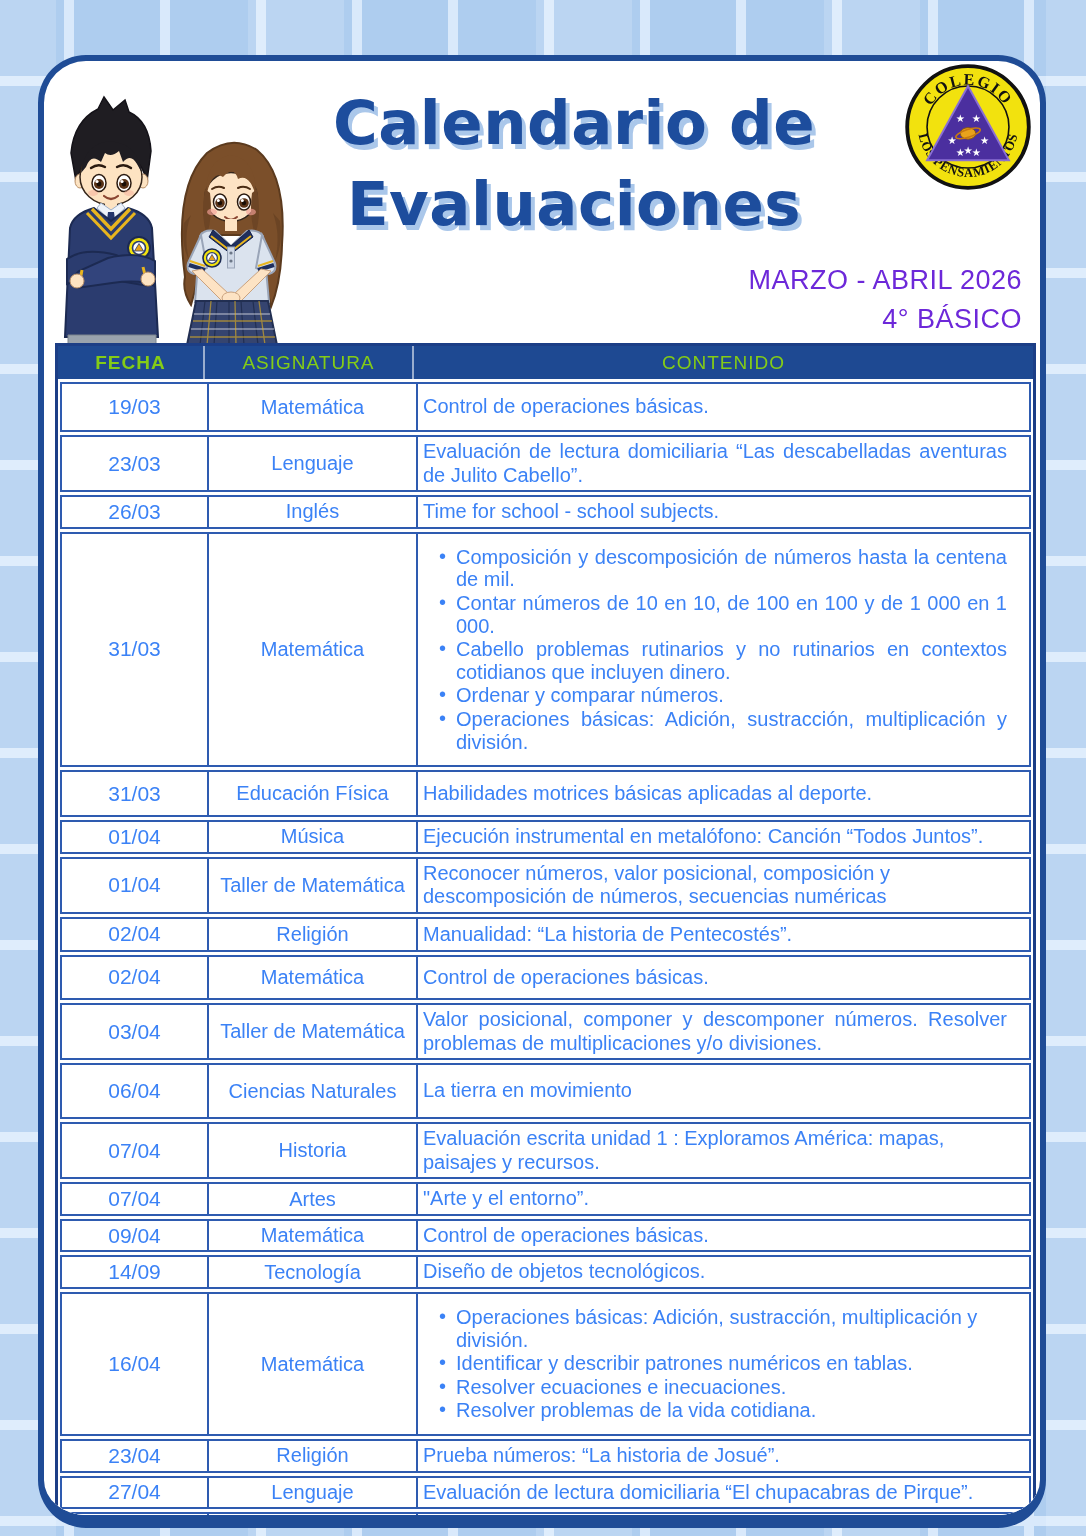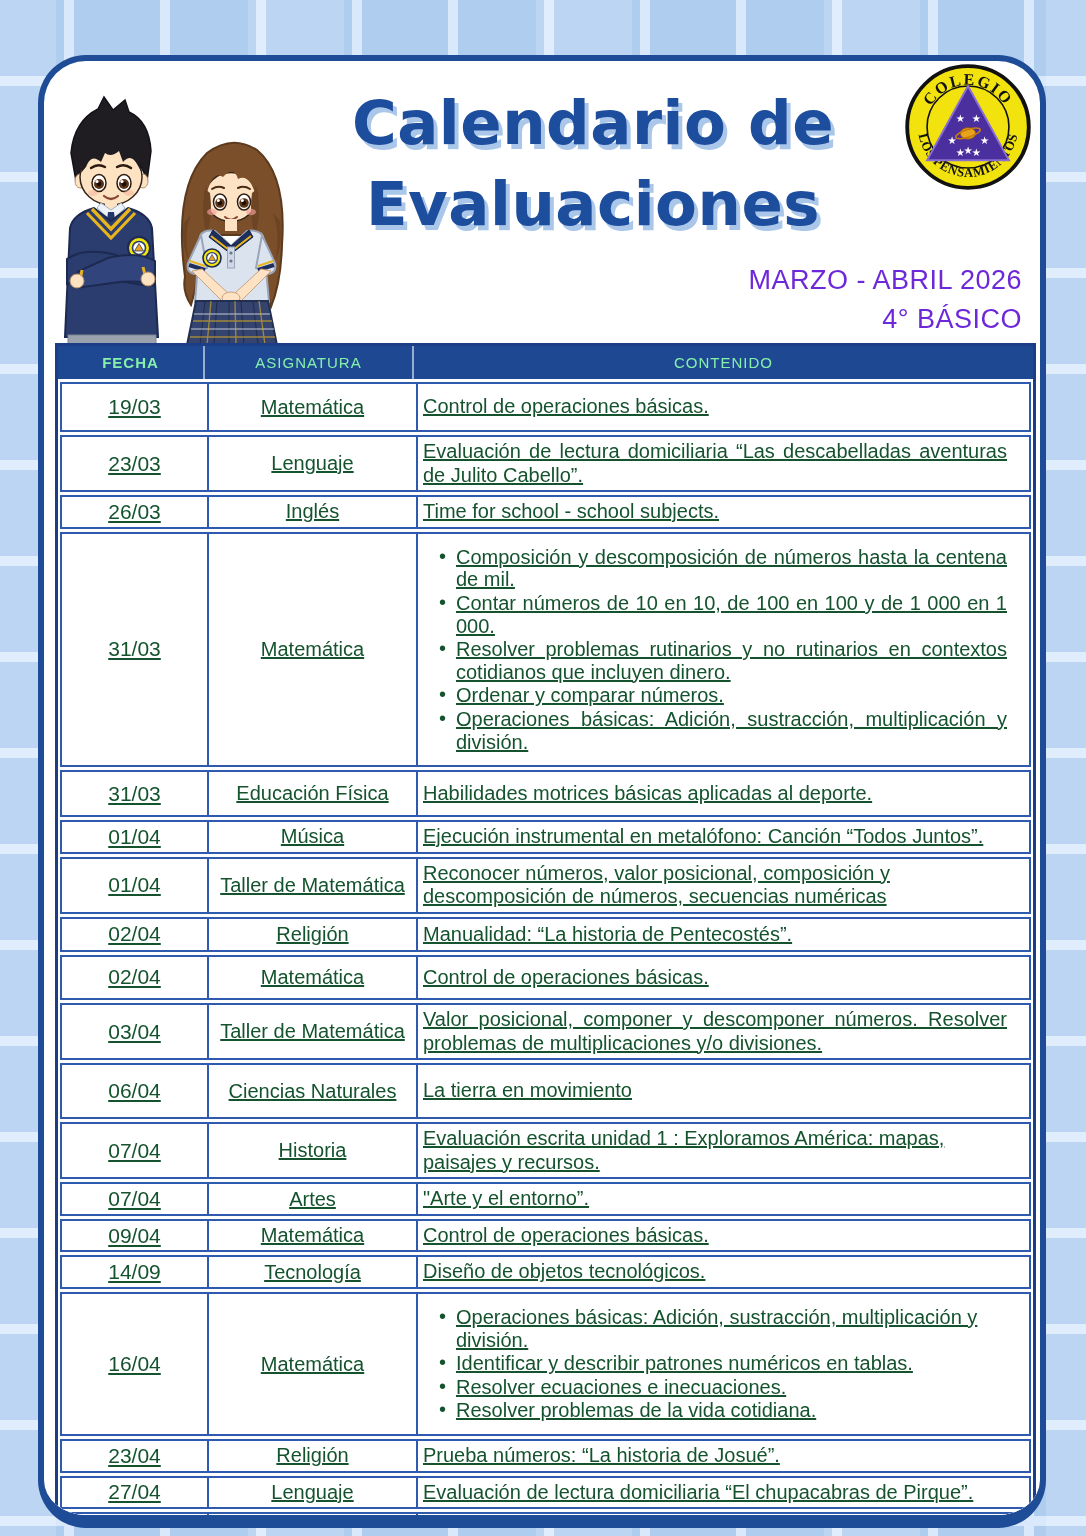--- a/index.html
+++ b/index.html
@@ -19,21 +19,21 @@
     position:absolute; left:38px; top:55px; right:40px; bottom:8px;
     background:#ffffff;
     border:6px solid #1f4c96;
     border-bottom-width:13px;
     border-radius:48px;
     overflow:hidden;
   }
   
   .students{ position:absolute; left:10px; top:34px; width:340px; height:250px; }
   .title{
-    position:absolute; left:194px; top:22px; width:710px;
+    position:absolute; left:175px; top:22px; width:710px;
     text-align:center;
     font-family:"DejaVu Sans", sans-serif;
     font-weight:800;
     font-size:61px;
     line-height:1.32;
     color:#1d4d9d;
     text-shadow:4px 5px 0 #aac7ea;
     letter-spacing:0.5px;
   }
   .subtitle{
@@ -46,34 +46,34 @@
   }
   .logo{ position:absolute; right:8px; top:0px; width:128px; height:132px; }
   
   .table-outer{
     position:absolute; left:11px; right:4px; top:282px;
     border:3px solid #1c3e86;
     background:#ffffff;
   }
   .thead{
     display:grid; grid-template-columns:145px 209px 1fr;
-    background:#1e4992; color:#86efac;
+    background:#1e4992; color:#84cc16;
     height:33px; align-items:center;
-    font-size:15px; letter-spacing:1px;
+    font-size:19px; letter-spacing:1px;
   }
   .thead .hcell{ text-align:center; height:100%; display:flex; align-items:center; justify-content:center; }
   .thead .hcell + .hcell{ border-left:2px solid rgba(255,255,255,0.55); }
   .thead .hcell.first{ font-weight:bold; }
   .trow{
     display:grid; grid-template-columns:145px 209px 1fr;
     border:2px solid #2e5bb0;
     margin:3px 2px;
     background:#ffffff;
   }
-  .cell{ display:flex; flex-direction:column; justify-content:center; color:#14532d;text-decoration:underline; }
+  .cell{ display:flex; flex-direction:column; justify-content:center; color:#3b82f6; }
   .cell + .cell{ border-left:2px solid #2e5bb0; }
   .cell.fecha{ align-items:center; font-size:21px; }
   .cell.asig{ align-items:center; text-align:center; font-size:20px; padding:2px 1px; }
   .cell.cont{ font-size:20px; line-height:1.18; padding:3px 22px 3px 5px; }
   .cell.cont p{ margin:0; }
   .cell.cont.justify p{ text-align:justify; }
   .cell.cont ul{ list-style:none; padding-left:33px; margin:8px 0; }
   .cell.cont li{ position:relative; line-height:1.13; margin:1px 0; }
   .cell.cont li::before{ content:"\2022"; position:absolute; left:-17px; top:-1px; }
   .cell.cont.justify li{ text-align:justify; }
@@ -260,21 +260,21 @@
             <p>Time for school - school subjects.</p>
           </div>
         </div>
         <div class="trow">
           <div class="cell fecha">31/03</div>
           <div class="cell asig">Matemática</div>
           <div class="cell cont justify">
             <ul>
               <li>Composición y descomposición de números hasta la centena de mil.</li>
               <li>Contar números de 10 en 10, de 100 en 100 y de 1 000 en 1 000.</li>
-              <li>Resolver problemas rutinarios y no rutinarios en contextos cotidianos que incluyen dinero.</li>
+              <li>Cabello problemas rutinarios y no rutinarios en contextos cotidianos que incluyen dinero.</li>
               <li>Ordenar y comparar números.</li>
               <li>Operaciones básicas: Adición, sustracción, multiplicación y división.</li>
             </ul>
           </div>
         </div>
         <div class="trow">
           <div class="cell fecha">31/03</div>
           <div class="cell asig">Educación Física</div>
           <div class="cell cont">
             <p>Habilidades motrices básicas aplicadas al deporte.</p>

